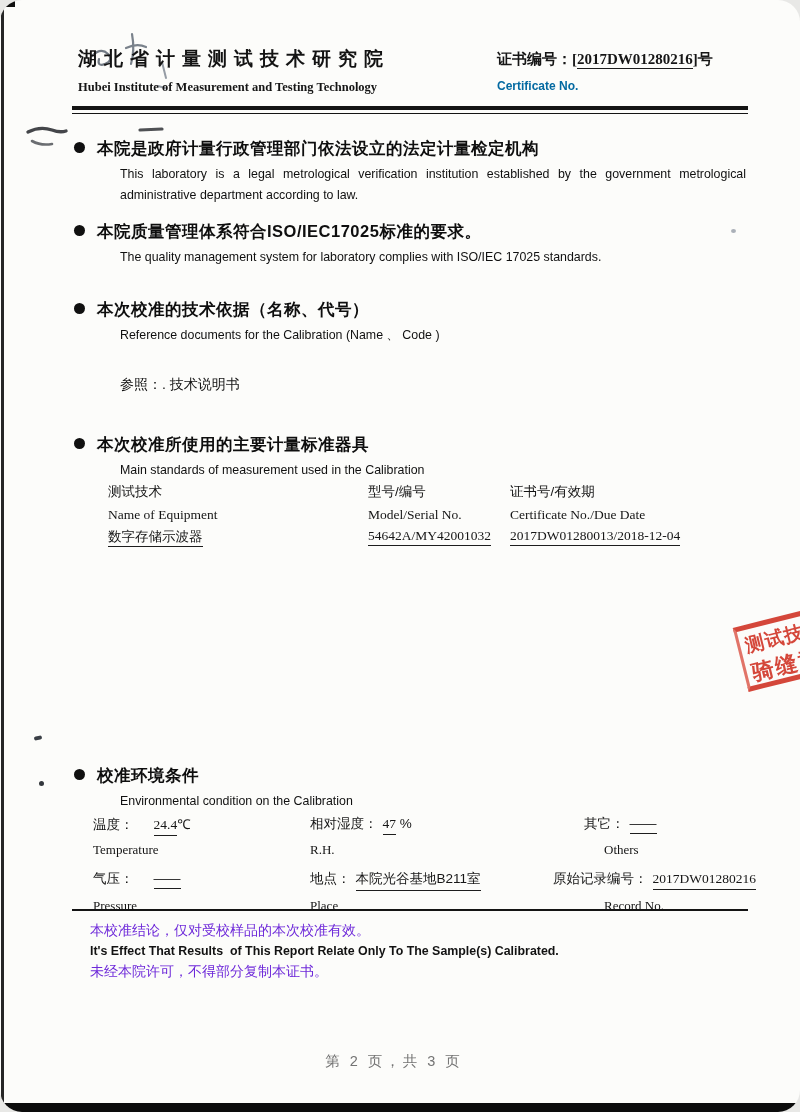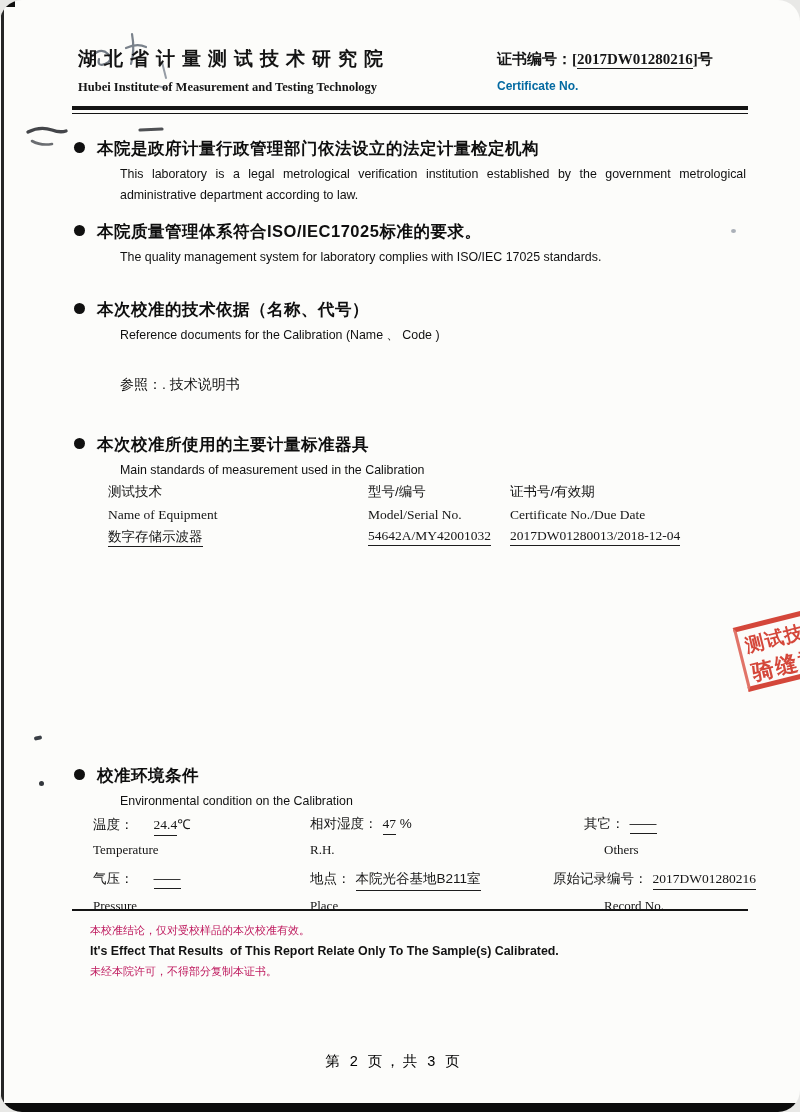--- a/index.html
+++ b/index.html
@@ -63,24 +63,24 @@
   
   .env { position:absolute; left:85px; top:815px; width:665px; height:100px; font-size:13.5px; }
   .env span.cell { position:absolute; white-space:nowrap;margin-left:8px; }
   .env .en { font-family:"Liberation Serif",serif; font-size:13px; color:#141414; }
   .gap-l { display:inline-block; margin-left:20px; }
   .gap-s { display:inline-block; margin-left:5px; }
 
   
   .rule2 { position:absolute; left:72px; top:909px; width:676px; height:2px; background:#141414; }
   .footnote { position:absolute; left:90px; top:920px; width:640px; }
-  .fn-cn { font-size:11px; line-height:21px; color:#be185d; }
+  .fn-cn { font-size:14px; line-height:21px; color:#6d28d9; }
   .fn-en { font-size:12.4px; line-height:20px; font-weight:bold; color:#121212; white-space:pre-wrap; }
   .page-num { position:absolute; left:0; top:1052px; width:788px; text-align:center;
-              font-size:14.5px; letter-spacing:3px; color:#000000; }
+              font-size:14.5px; letter-spacing:3px; color:#737373; }
 </style>
 </head>
 <body>
 
 <div class="page">
 
   <div class="edge-line-left"></div>
   <div class="corner-mark"></div>
   <div class="bottom-bar"></div>
   <svg class="scribble-svg" viewBox="0 0 130 80">

